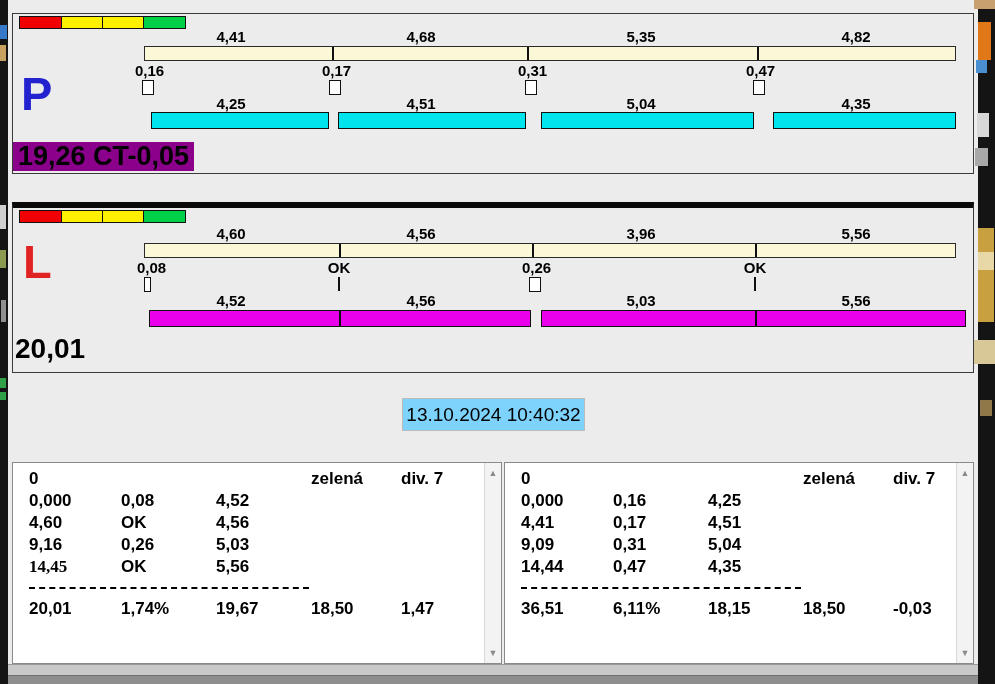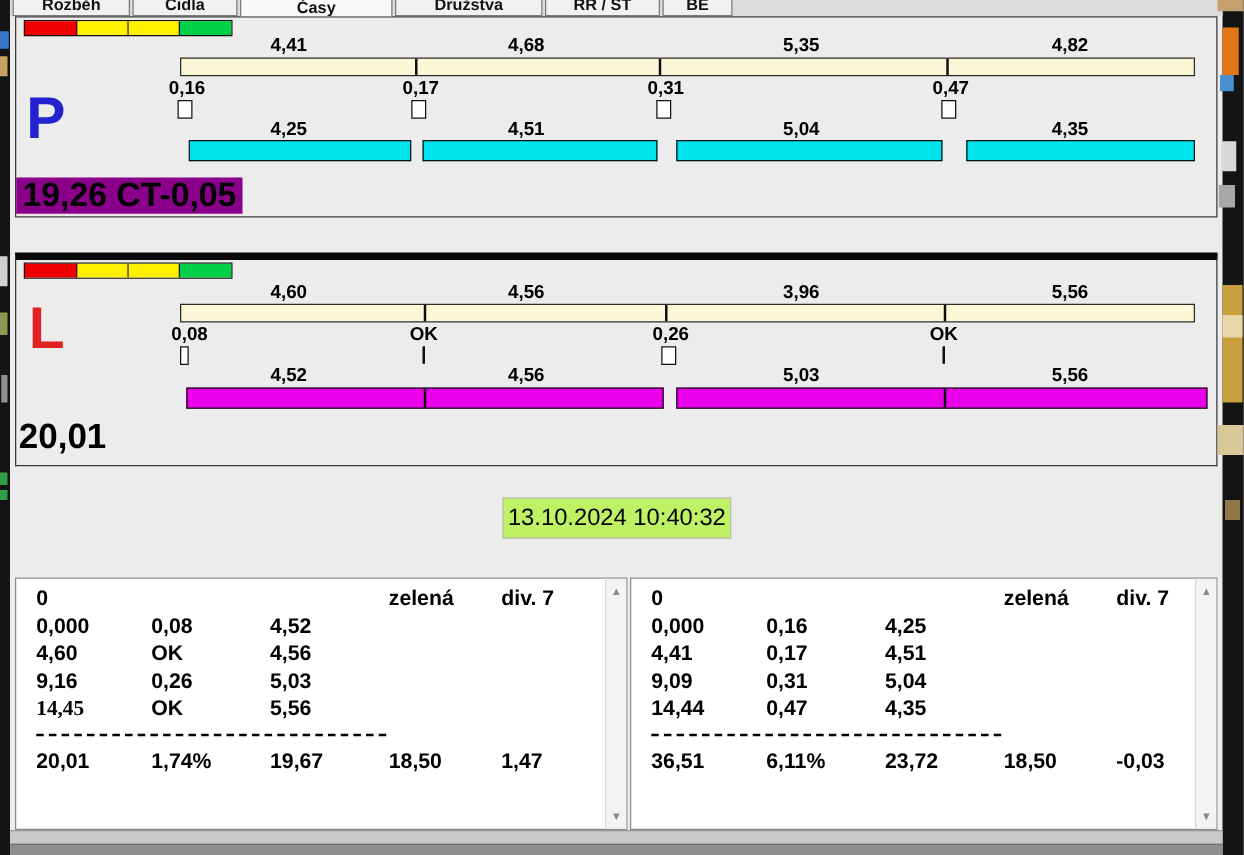--- a/index.html
+++ b/index.html
@@ -26,44 +26,36 @@
   .markbox { position:absolute; width:12px; height:15px; background:#FFFFFF; border:1px solid #101010; }
   .markbox.slim { width:7px; }
   .marktick { position:absolute; width:2px; height:14px; background:#101010; }
   .lane-total { position:absolute; font-weight:bold; color:#000; white-space:nowrap;text-align:center; }
   #p-total { font-size:27px; line-height:29px; padding:0 5px; background:#8B008B; }
   #l-total { font-size:28px; line-height:30px; }
   .teamhdr { position:absolute; top:398px; height:64px; color:#fff; }
   .team-title { position:absolute; top:4px; left:0; right:0; text-align:center; font-weight:bold; font-size:20px; color:#0a0a0a; }
   .team-dogs { position:absolute; top:32px; left:0; right:0; text-align:center; font-weight:bold; font-size:15px; color:#fff; }
   .jump-height { position:absolute; top:33px; font-weight:bold; font-size:20px; color:#fff; text-align:center; }
-  .stampbox { position:absolute; left:394px; top:398px; width:183px; height:33px; background:#bef264; border:1px solid #bbb;
+  .stampbox { position:absolute; left:394px; top:398px; width:183px; height:33px; background:#7dd3fc; border:1px solid #bbb;
               display:flex; align-items:center; justify-content:center; font-size:19px; color:#000; }
   .rtable { position:absolute; top:462px; height:202px; background:#fff; border:1px solid #8a8a8a; }
   .cell { position:absolute; font:bold 17px/20px "Liberation Sans",sans-serif; color:#000; white-space:nowrap; }
   .dashsep { position:absolute; width:280px; border-top:2px dashed #000; }
   .vscroll { position:absolute; top:0; right:0; bottom:0; width:17px; background:#F3F3F3; border-left:1px solid #D8D8D8; }
   .sarrow { position:absolute; left:0; width:16px; height:16px; color:#8a8a8a; font-size:9px; line-height:16px; text-align:center; }
   .statusbar1 { position:absolute; left:0; right:0; top:664px; height:11px; background:#C9C9C9; border-top:1px solid #9a9a9a; }
   .statusbar2 { position:absolute; left:0; right:0; top:675px; height:9px; background:#8E8E8E; border-top:1px solid #707070; }
   .speck { position:absolute; }
 </style>
 </head>
 <body>
 
 <div class="window">
 
-  <div class="tabbar" id="tabbar">
-      <div class="tab" style="left: 2px; width: 94px;">Rozběh</div>
-      <div class="tab" style="left: 98px; width: 84px;">Čidla</div>
-      <div class="tab sel" style="left: 184px; width: 122px;">Časy</div>
-      <div class="tab" style="left: 308px; width: 118px;">Družstva</div>
-      <div class="tab" style="left: 428px; width: 92px;">RR / ST</div>
-      <div class="tab" style="left: 522px; width: 56px;">BE</div>
-    </div>
 
   <div class="lane" id="lane-p">
       <div class="strip" style="left: 6px; top: 2px; width: 167px; height: 13px;">
         <div style="width: 42px; background: rgb(240, 0, 0);"></div>
         <div style="width: 41px; background: rgb(255, 240, 0);"></div>
         <div style="width: 41px; background: rgb(255, 240, 0);"></div>
         <div style="width: 41px; background: rgb(0, 208, 72);"></div>
       </div>
       <div class="lane-letter" style="left: 8px; top: 56px; color: rgb(34, 34, 206);">P</div>
       <div class="val c" style="left: 218px; top: 15px;">4,41</div>
@@ -172,21 +164,21 @@
       <div class="cell" style="left: 203px; top: 50px;">4,51</div>
       <div class="cell" style="left: 16px; top: 72px;">9,09</div>
       <div class="cell" style="left: 108px; top: 72px;">0,31</div>
       <div class="cell" style="left: 203px; top: 72px;">5,04</div>
       <div class="cell" style="left: 16px; top: 94px;">14,44</div>
       <div class="cell" style="left: 108px; top: 94px;">0,47</div>
       <div class="cell" style="left: 203px; top: 94px;">4,35</div>
       <div class="dashsep" style="left: 16px; top: 124px;"></div>
       <div class="cell" style="left: 16px; top: 136px;">36,51</div>
       <div class="cell" style="left: 108px; top: 136px;">6,11%</div>
-      <div class="cell" style="left: 203px; top: 136px;">23,72</div>
+      <div class="cell" style="left: 203px; top: 136px;">18,15</div>
       <div class="cell" style="left: 298px; top: 136px;">18,50</div>
       <div class="cell" style="left: 388px; top: 136px;">-0,03</div>
       <div class="vscroll">
         <div class="sarrow" style="top: 2px;">▲</div>
         <div class="sarrow" style="bottom: 2px;">▼</div>
       </div>
     </div>
 
   <div class="statusbar1"></div>
   <div class="statusbar2"></div>

